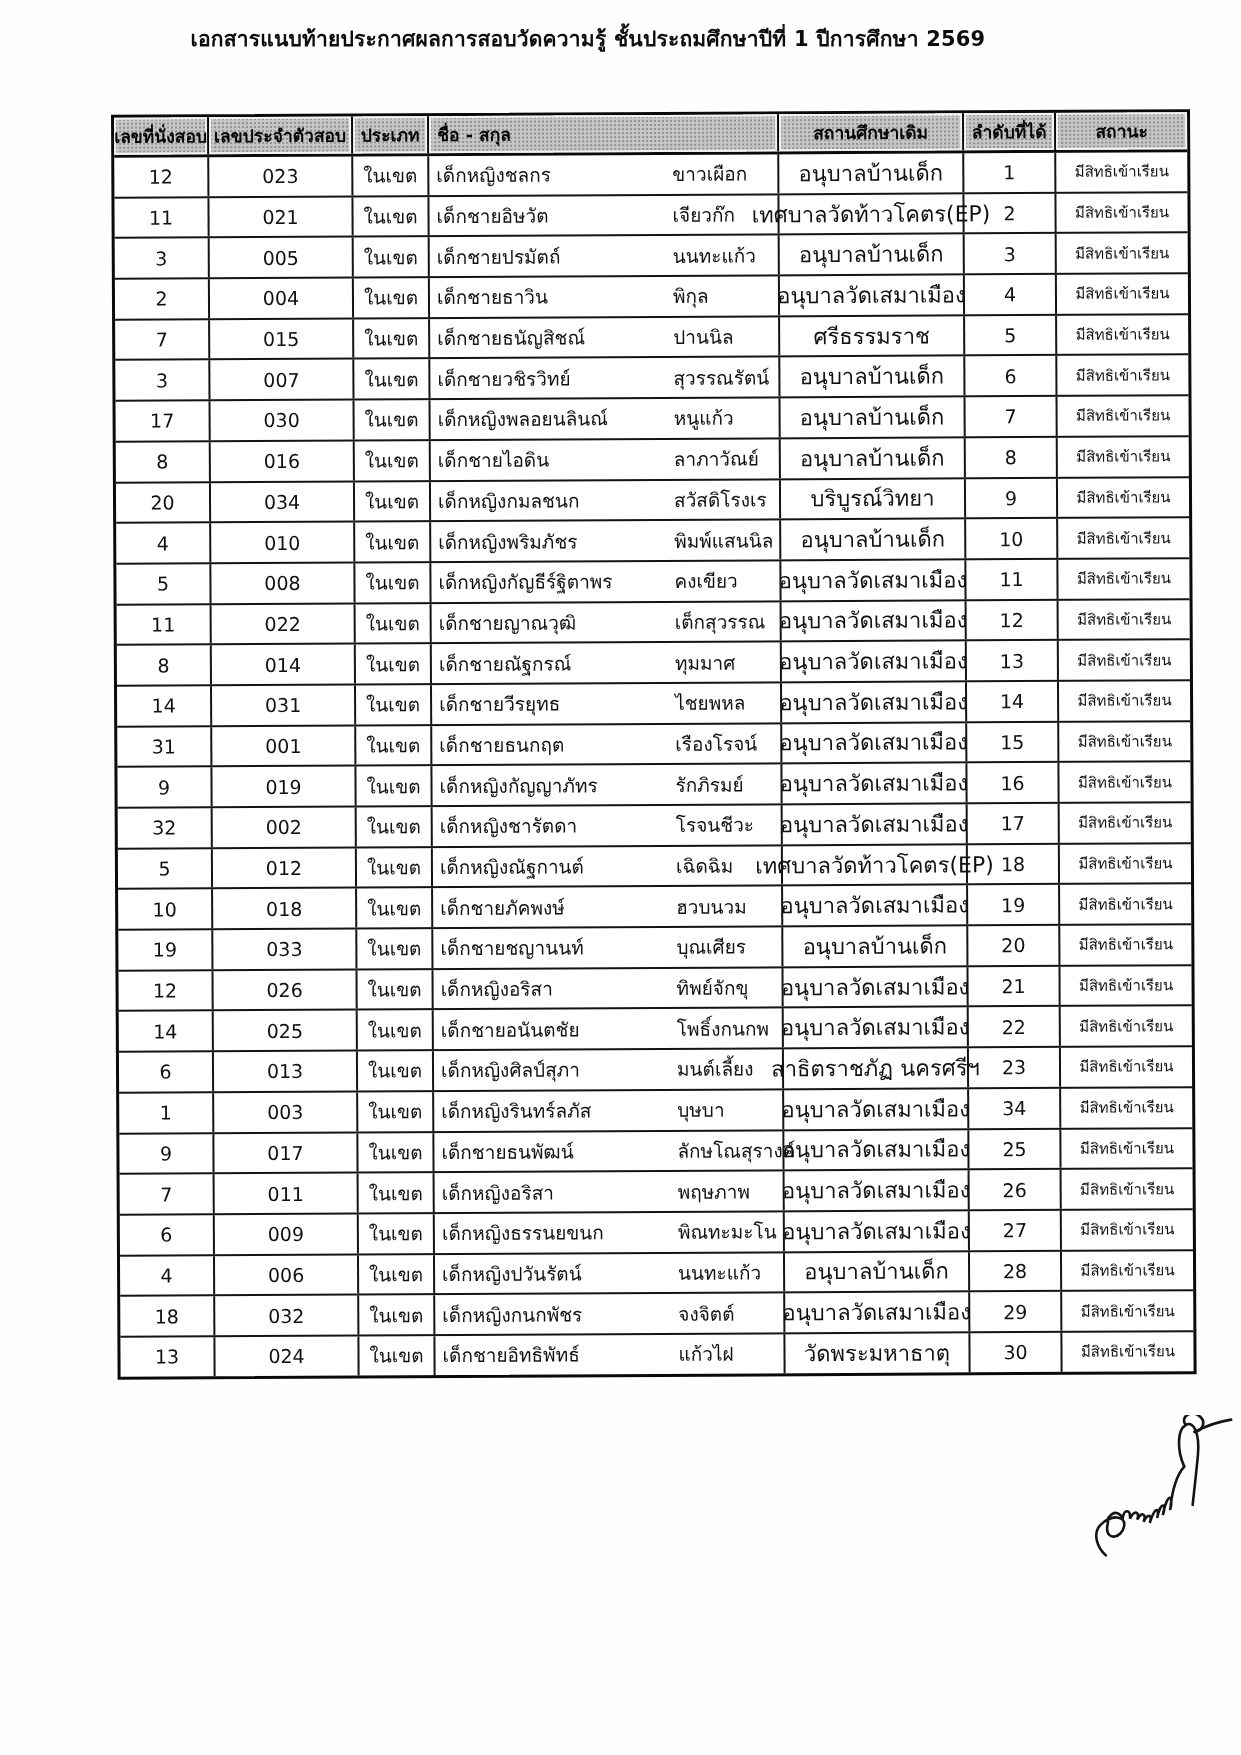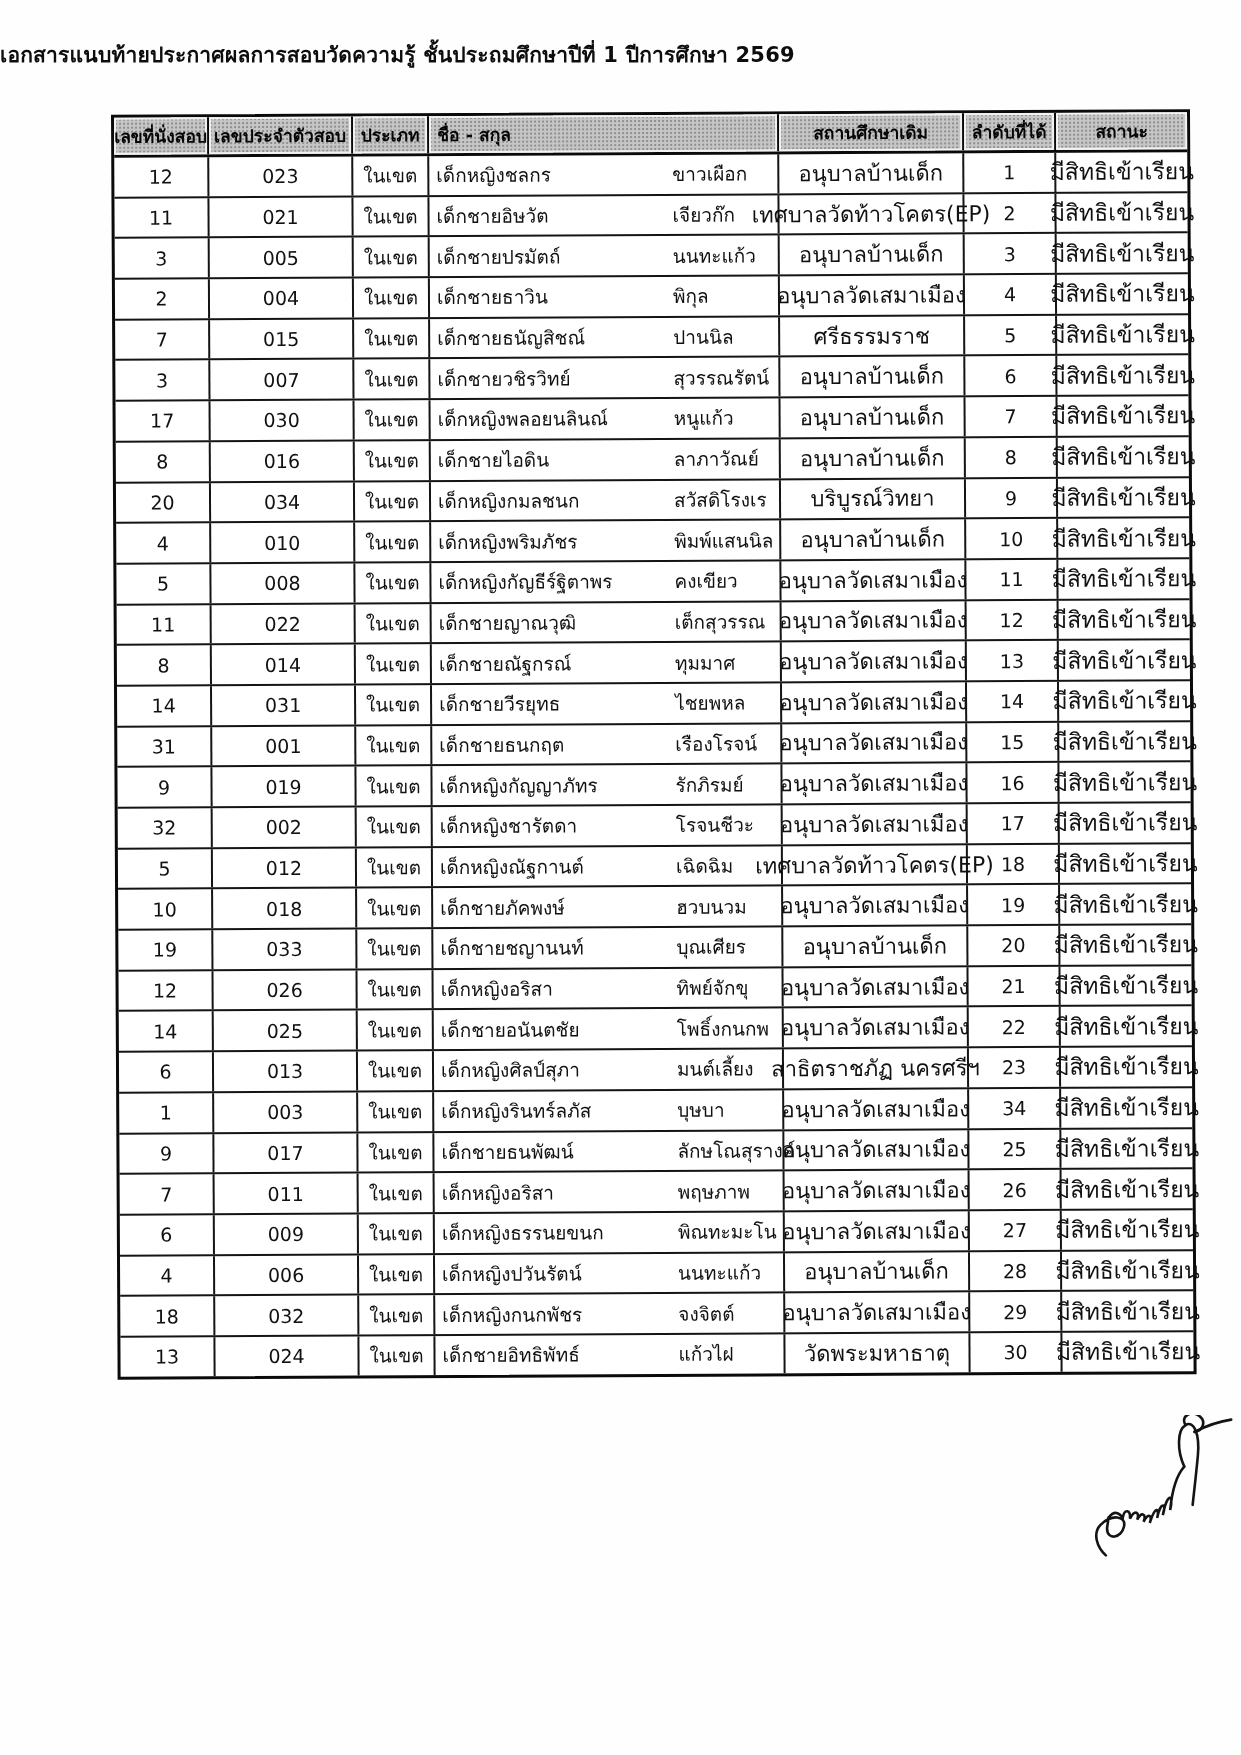--- a/index.html
+++ b/index.html
@@ -5,22 +5,22 @@
   html,body{margin:0;padding:0;background:#e8e8e8;}
   .page{
     position:relative;
     width:1241px;height:1755px;
     background:#fefefe;
     overflow:hidden;
     font-family:"DejaVu Sans","Liberation Sans",sans-serif;
     color:#111;
   }
   .titles{
-    position:absolute;left:0;top:38px;width:1176px;
-    text-align:left;
+    position:absolute;left:0;top:22px;width:1176px;
+    text-align:center;
   }
   .title-line{
     font-size:21px;font-weight:bold;color:#0d0d0d;
     letter-spacing:0.2px;
     margin:0 0 18px 0;
   }
   .doc-table{
     position:absolute;left:111px;top:112px;
     width:1073px;
     border:3px solid #0a0a0a;
@@ -53,21 +53,21 @@
     box-shadow:inset 0 0 0 2px #f2f2f2;
     display:flex;align-items:center;justify-content:center;
     font-size:17.5px;font-weight:bold;color:#050505;
     white-space:nowrap;
   }
   .hcell:last-child{border-right:none;text-align:center;}
   .hcell.name-h{justify-content:flex-start;padding-left:8px;}
   .cell.name-c{justify-content:flex-start;padding-left:7px;}
   .cell.name-c .fname{display:inline-block;min-width:236px;}
   .cell.school-c{font-size:22px;}
-  .cell.status-c{font-size:23px;text-align:center;}
+  .cell.status-c{font-size:15px;text-align:center;}
   .signature{
     position:absolute;left:1082px;top:1415px;width:160px;height:160px;
   }
   .signature svg{display:block;width:100%;height:100%;}
 </style>
 </head>
 <body>
 
 <div class="page">
 

